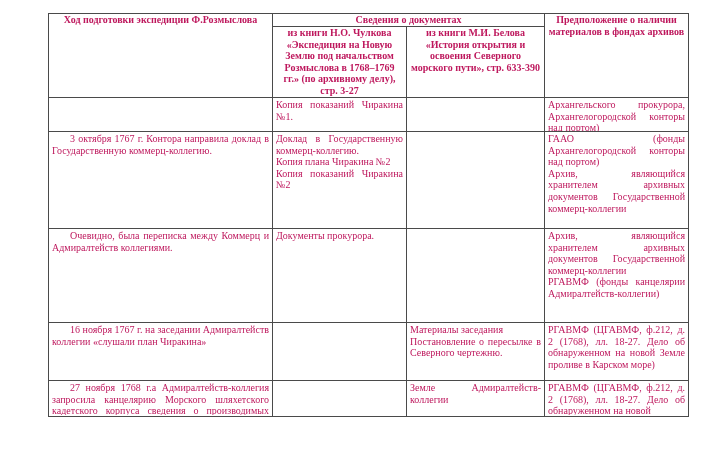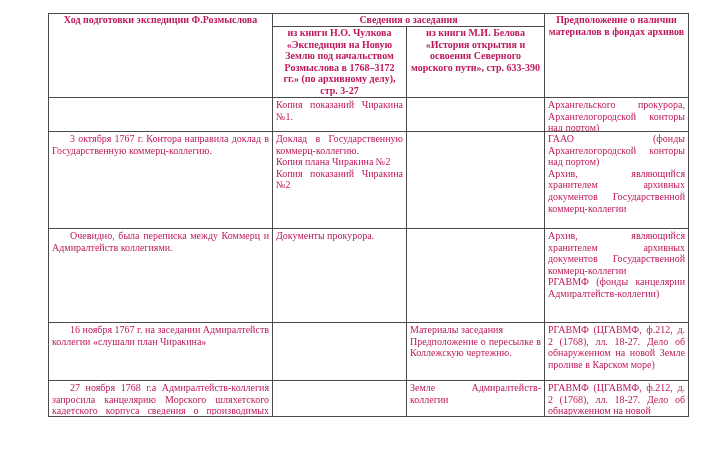--- a/index.html
+++ b/index.html
@@ -58,25 +58,25 @@
   <table class="doc">
     <colgroup>
       <col style="width:224px">
       <col style="width:134px">
       <col style="width:138px">
       <col style="width:144px">
     </colgroup>
     <tbody>
       <tr class="hra">
         <td class="hdr" rowspan="2">Ход подготовки экспедиции Ф.Розмыслова</td>
-        <td class="hdr" colspan="2">Сведения о заседания</td>
+        <td class="hdr" colspan="2">Сведения о документах</td>
         <td class="hdr" rowspan="2">Предположение о наличии материалов в фондах архивов</td>
       </tr>
       <tr class="hrb">
-        <td class="hdr">из книги Н.О. Чулкова «Экспедиция на Новую Землю под начальством Розмыслова в 1768–3172 гг.» (по архивному делу), стр. 3-27</td>
+        <td class="hdr">из книги Н.О. Чулкова «Экспедиция на Новую Землю под начальством Розмыслова в 1768–1769 гг.» (по архивному делу), стр. 3-27</td>
         <td class="hdr">из книги М.И. Белова «История открытия и освоения Северного морского пути», стр. 633-390</td>
       </tr>
 
       <tr class="r1">
         <td class="c1">
             <div class="cin"></div>
           </td>
         <td class="c2">
             <div class="cin">Копия показаний Чиракина №1.</div>
           </td>
@@ -121,21 +121,21 @@
       </tr>
       <tr class="r4">
         <td class="c1">
             <div class="cin">16 ноября 1767 г. на заседании Адмиралтейств коллегии «слушали план Чиракина»</div>
           </td>
         <td class="c2">
             <div class="cin"></div>
           </td>
         <td class="c3">
             <div class="cin">Материалы заседания
-Предположение о пересылке в Коллежскую чертежню.</div>
+Постановление о пересылке в Северного чертежню.</div>
           </td>
         <td class="c4">
             <div class="cin">РГАВМФ (ЦГАВМФ, ф.212, д. 2 (1768), лл. 18-27. Дело об обнаруженном на новой Земле проливе в Карском море)</div>
           </td>
       </tr>
       <tr class="r5">
         <td class="c1">
             <div class="cin">27 ноября 1768 г.а Адмиралтейств-коллегия запросила канцелярию Морского шляхетского кадетского корпуса сведения о производимых ранее</div>
           </td>
         <td class="c2">

